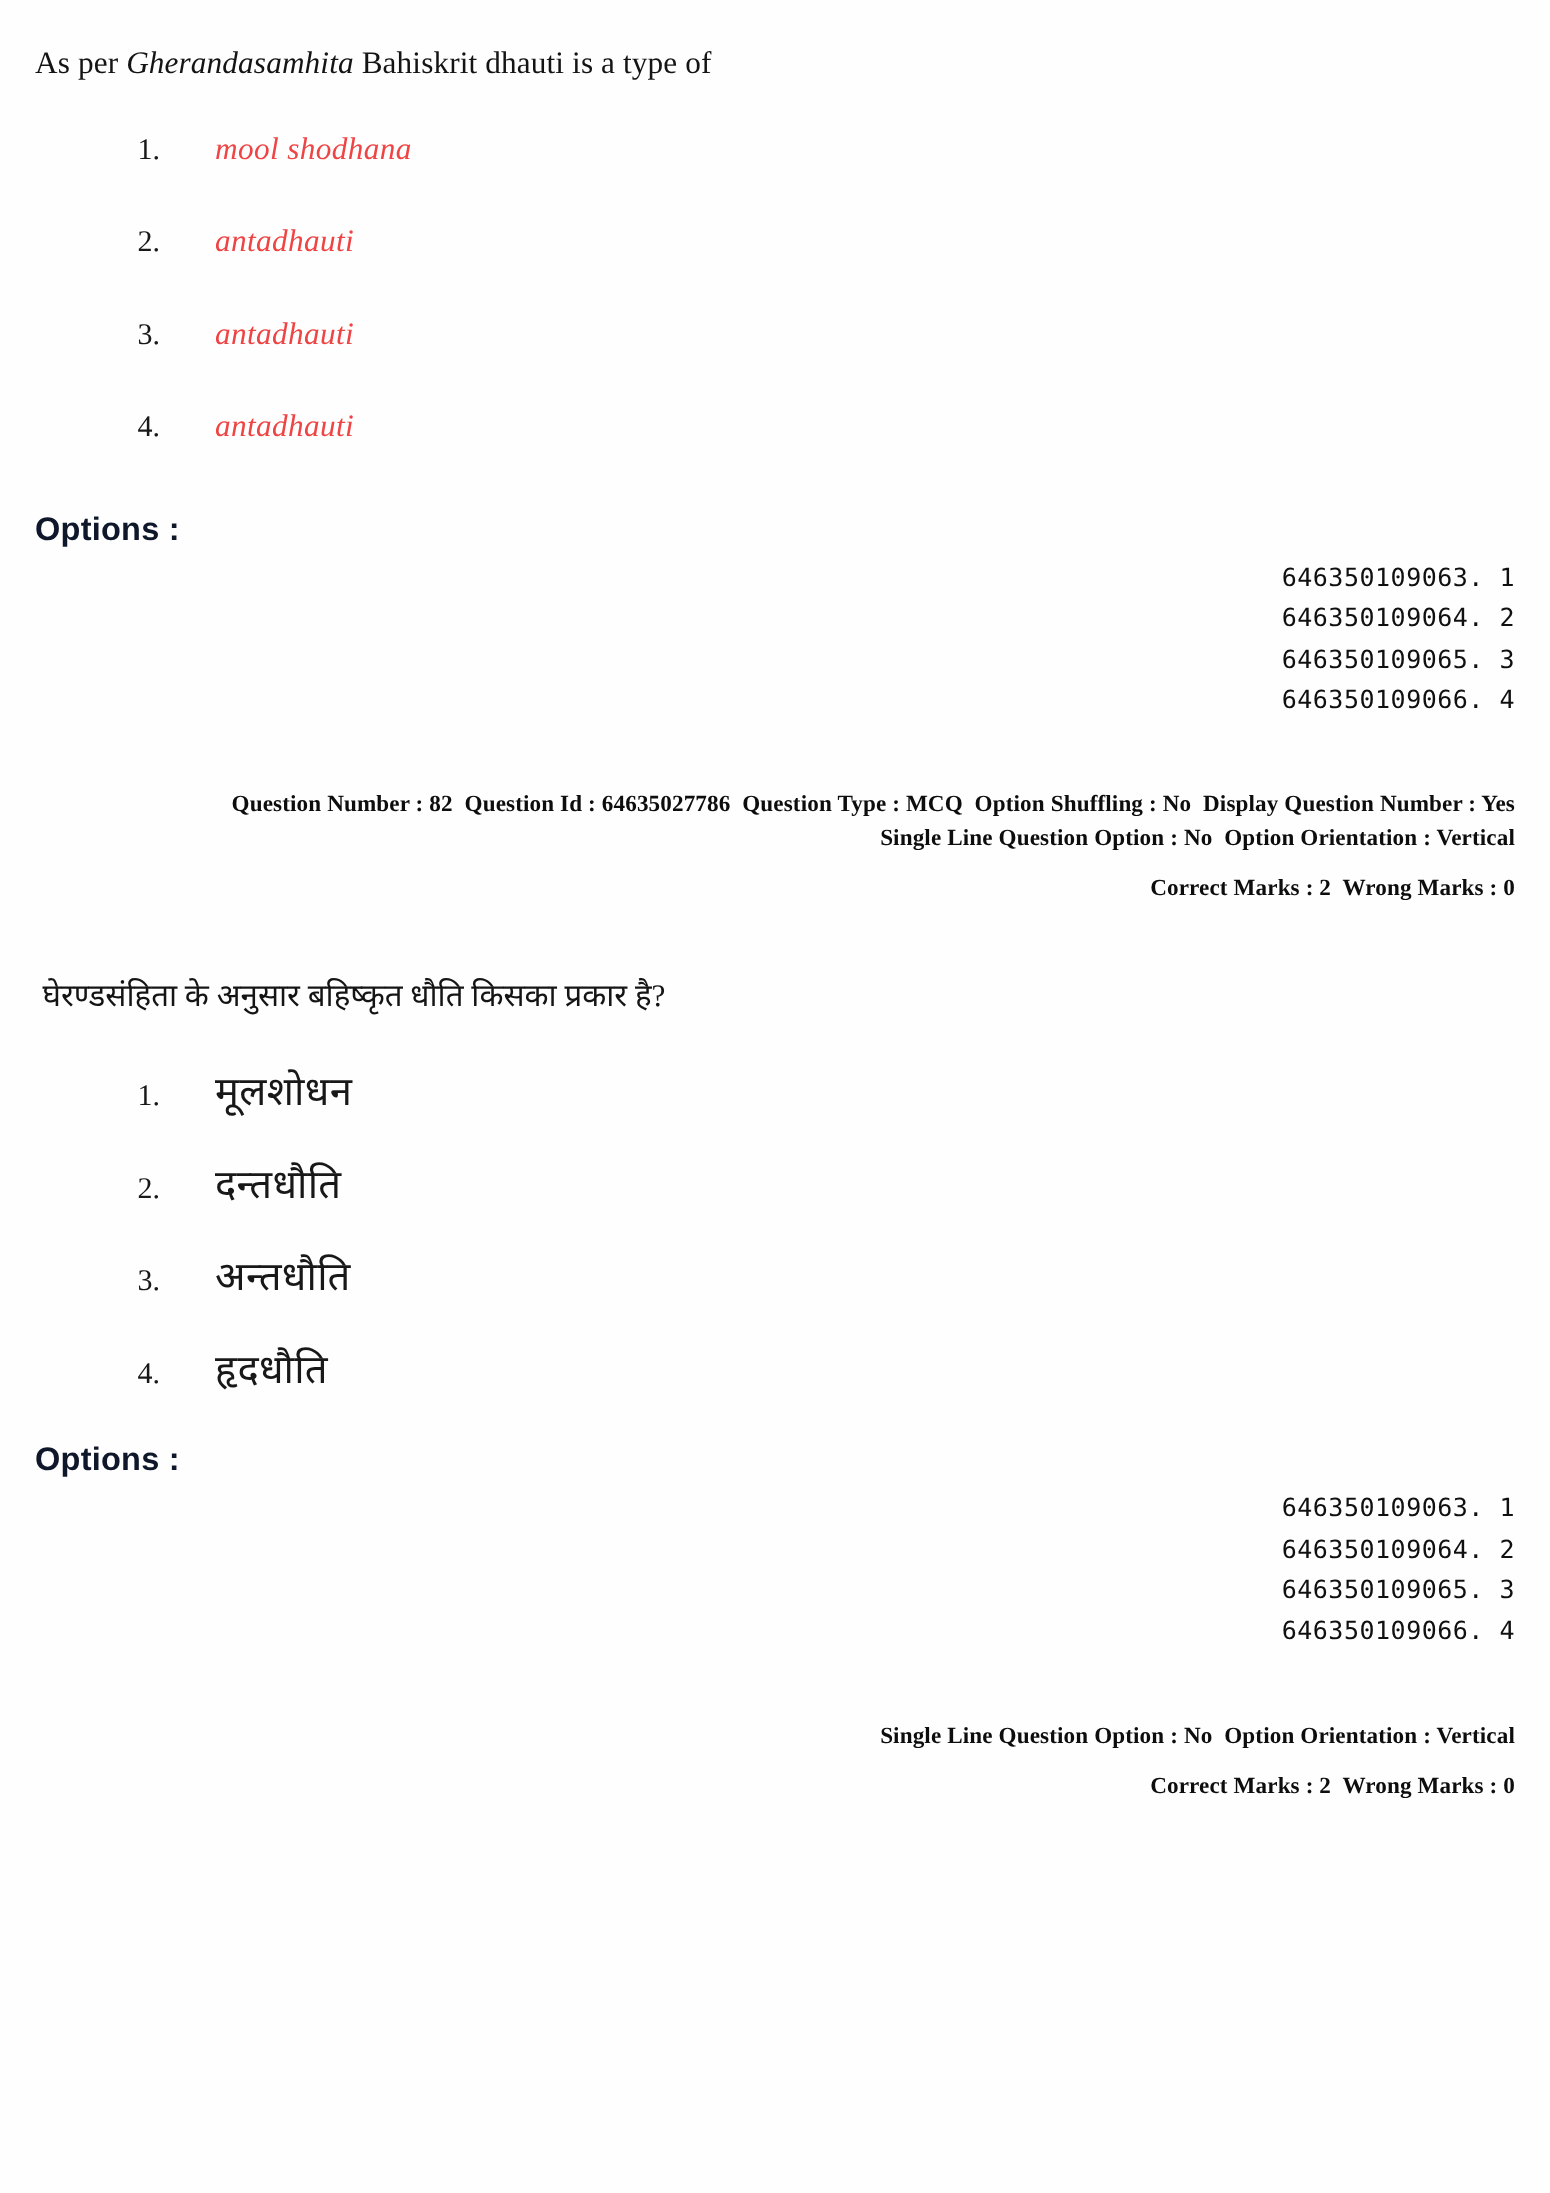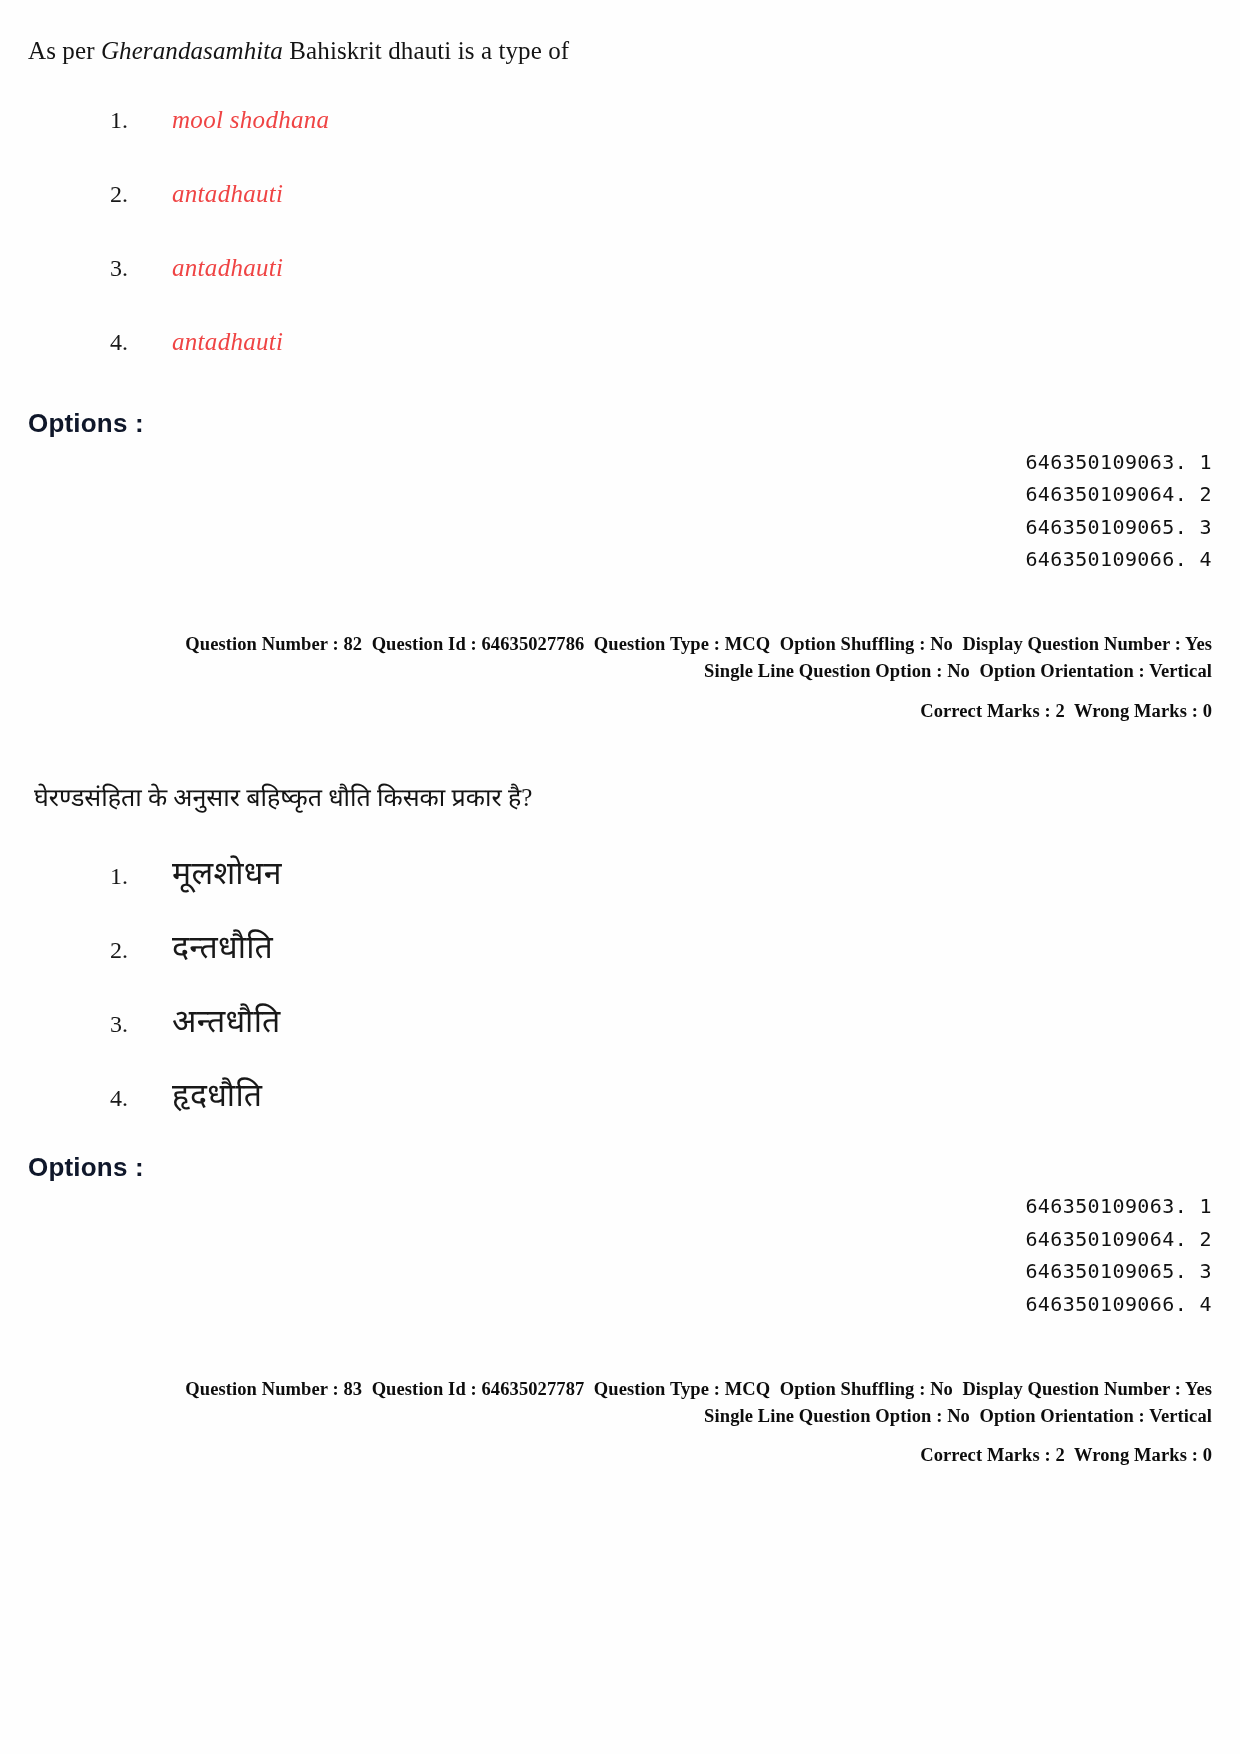--- a/index.html
+++ b/index.html
@@ -205,21 +205,20 @@
         <div class="options-label">Options :</div>
         <div class="option-id">646350109063. 1</div>
         <div class="option-id">646350109064. 2</div>
         <div class="option-id">646350109065. 3</div>
         <div class="option-id">646350109066. 4</div>
       </div>
 
       <div class="spacer-lg"></div>
 
       <div class="meta-block">
-        <div class="meta-line">Question Number : 83  Question Id : 64635027787  Question Type : MCQ  Option Shuffling : No  Display Question Number : Yes</div>
         <div class="meta-line">Single Line Question Option : No  Option Orientation : Vertical</div>
         <div class="meta-line spaced">Correct Marks : 2  Wrong Marks : 0</div>
       </div>
 
     </div>
 
   </div>
 </div>
 
 </body></html>

